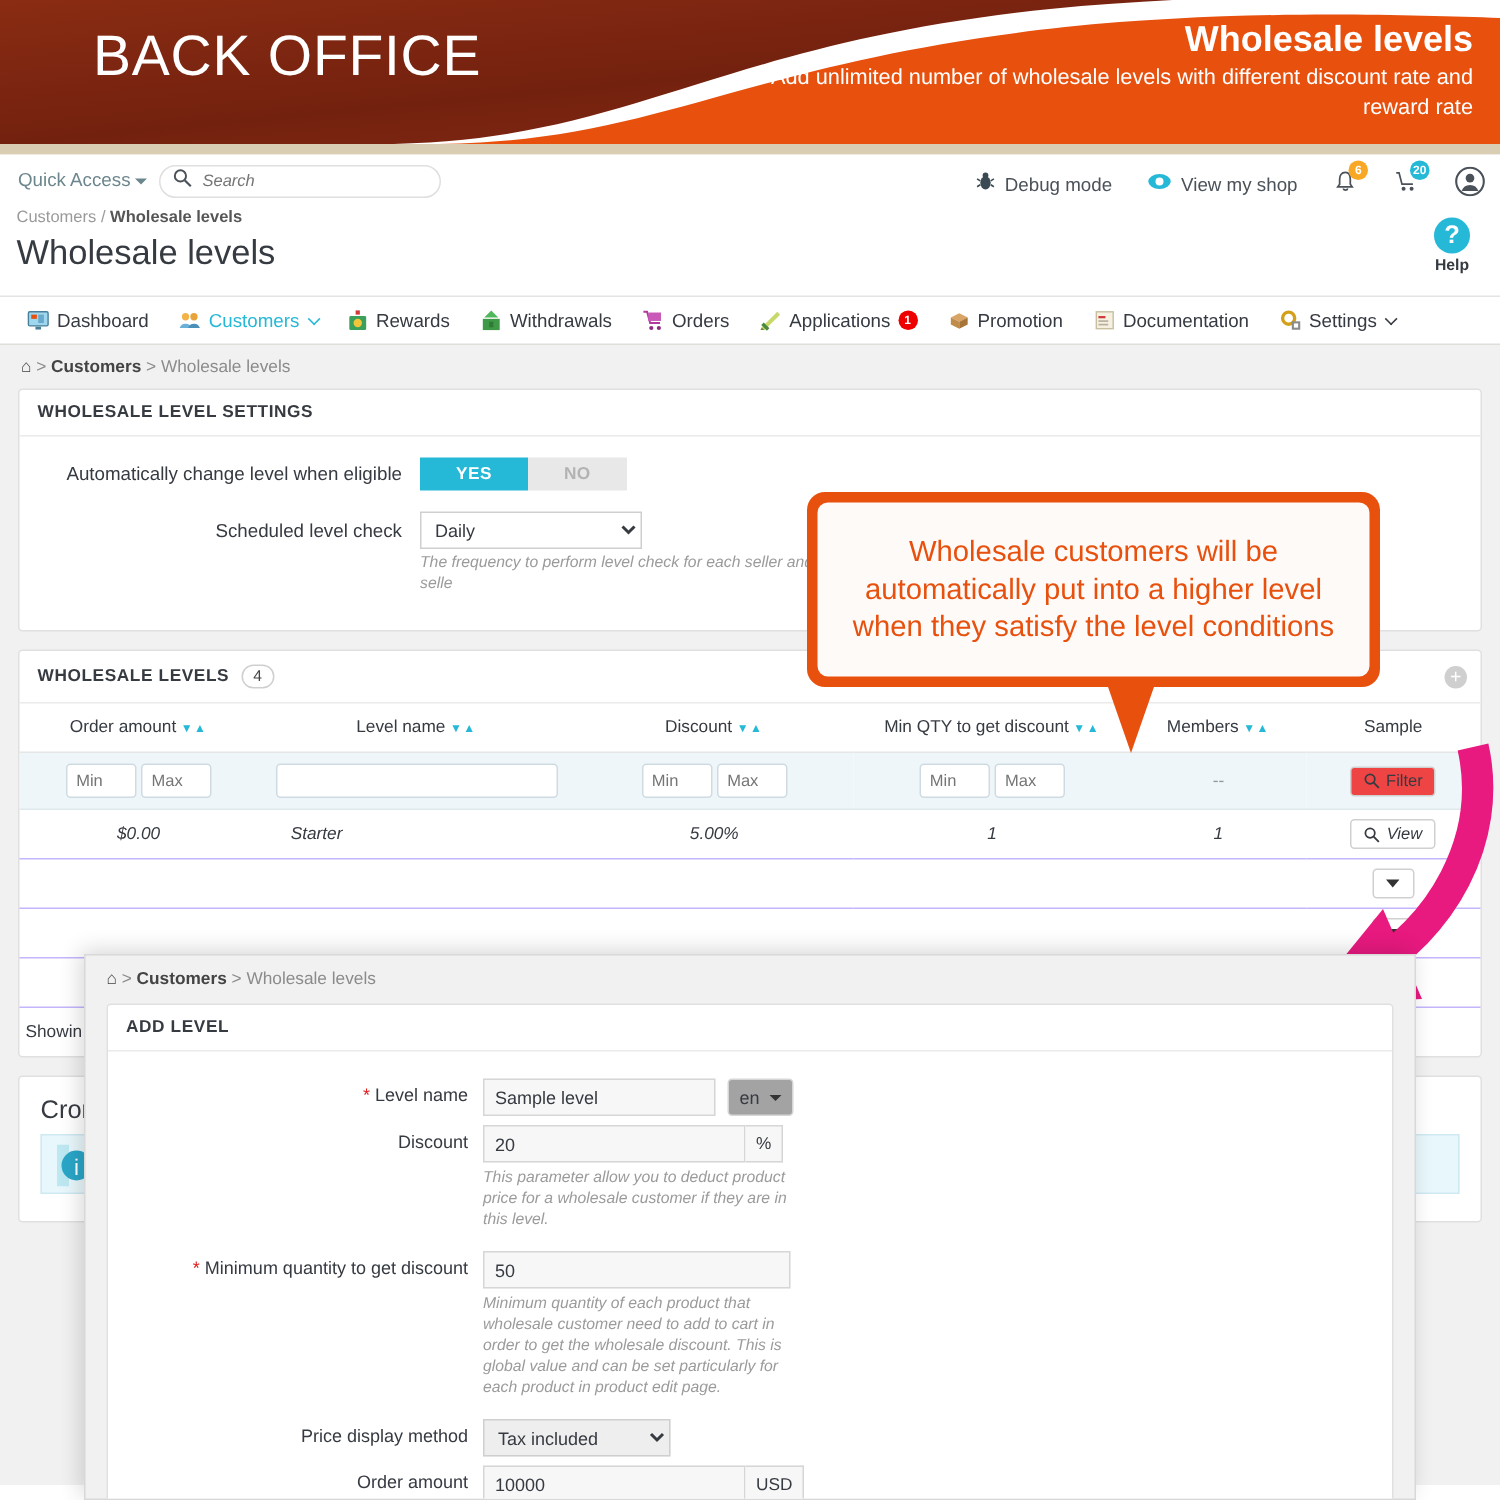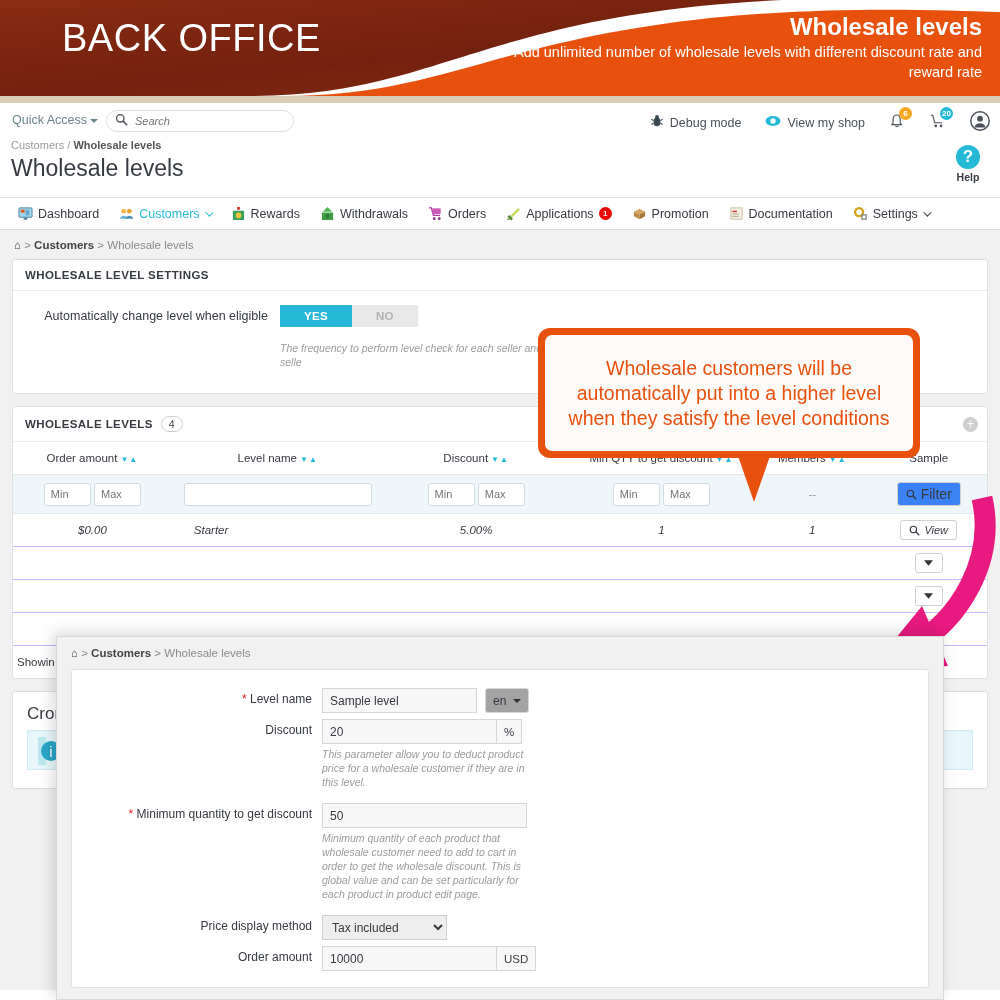--- a/index.html
+++ b/index.html
@@ -140,21 +140,21 @@
     text-align: center; border-bottom: 1px solid #e6e6e6;
   }
   .sortarrows { color: #25b9d7; font-size: 8px; letter-spacing: 1px; margin-left: 3px; }
   .filterrow td { background: #eef6fa; padding: 7px 6px; border-bottom: 1px solid #dfe8ec; text-align: center; }
   .filterrow input {
     border: 1px solid #cfdbe2; border-radius: 3px; height: 23px; font-size: 11px; color: #9aa0a6;
     font-family: "Liberation Sans", sans-serif; padding: 0 6px; background: #fff; outline: none;
   }
   .mm { width: 47px; }
   .filterbtn {
-    border: 1px solid #d0d0d0; background: #3b82f6; border-radius: 3px; font-size: 14px;
+    border: 1px solid #d0d0d0; background: #ef4444; border-radius: 3px; font-size: 11px;
     padding: 3px 8px; display: inline-flex; align-items: center; gap: 4px; cursor: pointer; color:#363a41;
   }
   .datarow td { padding: 6px 6px; text-align: center; border-bottom: 1px solid #c4b5fd; color: #363a41; font-style: italic; }
   .viewbtn {
     border: 1px solid #d0d0d0; background: #fff; border-radius: 3px; font-size: 11px;
     padding: 3px 8px; display: inline-flex; align-items: center; gap: 4px; cursor: pointer; color:#363a41;
   }
   .caret-btn {
     border: 1px solid #d0d0d0; background: #fff; border-radius: 3px; width: 28px; height: 20px;
     display: inline-flex; align-items: center; justify-content: center; cursor:pointer;
@@ -419,20 +419,26 @@
 
     <div class="panel">
       <div class="panel-head">WHOLESALE LEVEL SETTINGS</div>
       <div class="panel-body">
         <div class="frow">
           <div class="flabel">Automatically change level when eligible</div>
           <div class="toggle">
             <div class="tg yes">YES</div>
             <div class="tg no">NO</div>
           </div>
+        </div>
+        <div class="frow" style="margin-bottom:2px;">
+          <div class="flabel">Scheduled level check</div>
+          <select class="styled" style="width:148px;">
+            <option>Daily</option>
+          </select>
         </div>
         <div class="frow" style="margin-bottom:14px;">
           <div class="flabel" style="width:255px;"></div>
           <div class="helptext" style="width:300px;">The frequency to perform level check for each seller and change selle</div>
         </div>
       </div>
     </div>
 
     <div class="panel" style="margin-top:12px; position:relative;">
       <div class="panel-head">
@@ -567,20 +573,21 @@
 
 <div class="modal">
   <div class="mb">
     <span style="color:#444;">⌂</span>
     <span>&gt;</span>
     <b>Customers</b>
     <span>&gt;</span>
     <span>Wholesale levels</span>
   </div>
   <div class="modal-panel">
+    <div class="panel-head">ADD LEVEL</div>
     <div style="padding:18px 0 10px;">
 
       <div class="mrow">
         <div class="mlabel"><span class="req">*</span> <span>Level name</span></div>
         <input class="minput" style="width: 155px;" value="Sample level">
         <span class="langbtn" style="margin-left:8px;">
           <span>en</span>
           <span class="caret-d" style="border-top-color:#333;"></span>
         </span>
       </div>

